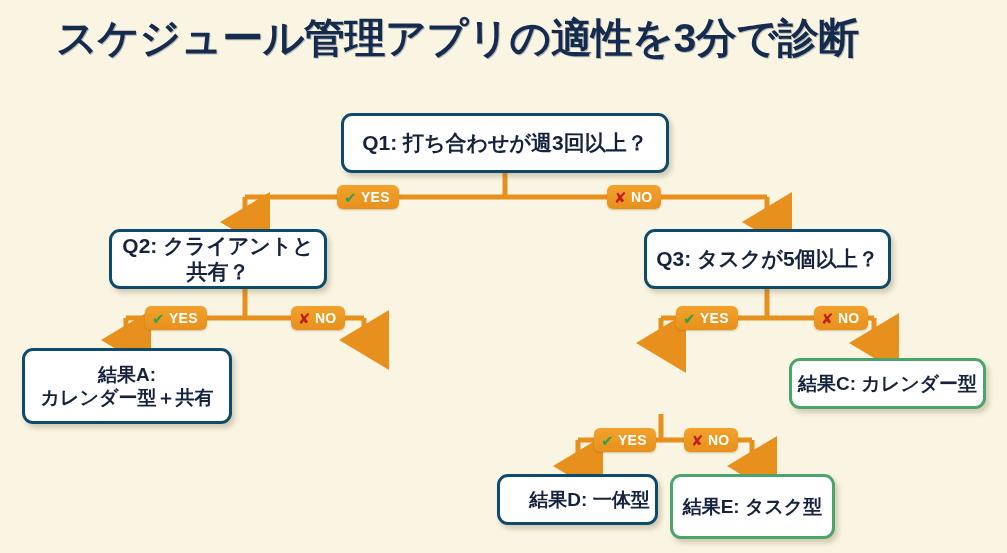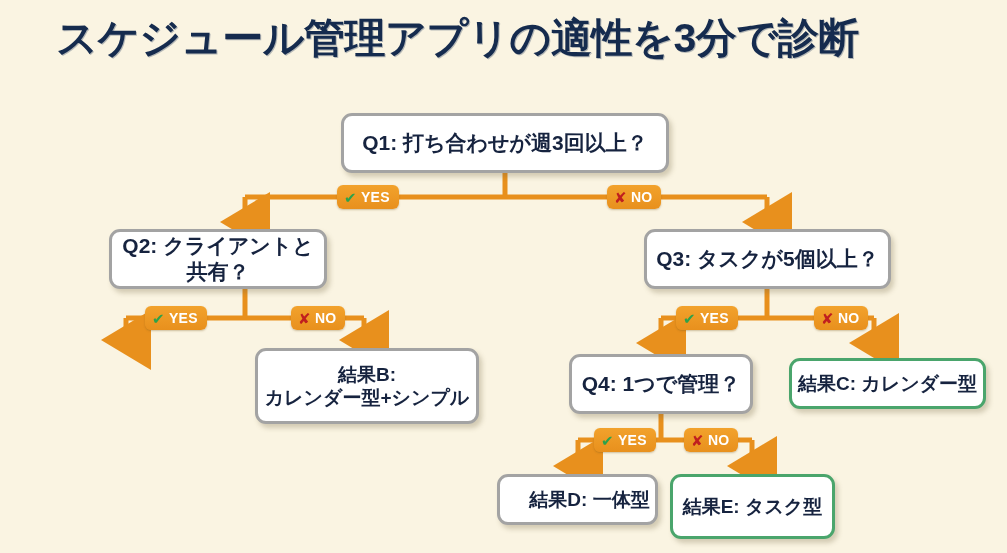--- a/index.html
+++ b/index.html
@@ -44,21 +44,21 @@
     width: 1007px;
     height: 553px;
     pointer-events: none;
   }
 
   
   .node {
     position: absolute;
     box-sizing: border-box;
     background: #ffffff;
-    border: 3px solid #a3a3a3;
+    border: 3px solid #0c4a6e;
     border-radius: 11px;
     box-shadow: 3px 4px 5px rgba(120,105,70,0.30);
     color: #16233f;
     font-weight: bold;
     display: flex;
     align-items: center;
     justify-content: center;
     text-align: center;
     line-height: 1.22;
     white-space: pre-line;
@@ -137,25 +137,24 @@
       <path d="M752,440 L752,466" marker-end="url(#arw)"></path>
     </g>
   </svg>
 
   <div class="node q-node" style="left:341px; top:113px; width:328px; height:60px;">Q1: 打ち合わせが週3回以上？</div>
 
   <div class="node q-node" style="left:109px; top:229px; width:218px; height:60px;">Q2: クライアントと共有？</div>
 
   <div class="node q-node" style="left:644px; top:229px; width:247px; height:60px;">Q3: タスクが5個以上？</div>
 
-  <div class="node q-node" style="left:569px; top:354px; width:184px; height:60px;">Q4: 1つで管理？</div>
-
-
-  <div class="node r-node" style="left:255px; top:348px; width:224px; height:76px;">結果B:
-カレンダー型+シンプル</div>
+
+  <div class="node r-node" style="left:22px; top:348px; width:210px; height:76px;">結果A:
+カレンダー型＋共有</div>
+
 
   <div class="node r-node-sm green" style="left:789px; top:358px; width:197px; height:51px;text-align:right;">結果C: カレンダー型</div>
 
   <div class="node r-node-sm" style="left:497px; top:474px; width:161px; height:51px;padding-left:24px;">結果D: 一体型</div>
 
   <div class="node r-node-sm green" style="left:670px; top:474px; width:165px; height:65px;">結果E: タスク型</div>
 
   <div class="badge yes" style="left:337px; top:185px;">
     <span class="mark">✔</span>
     <span>YES</span>

